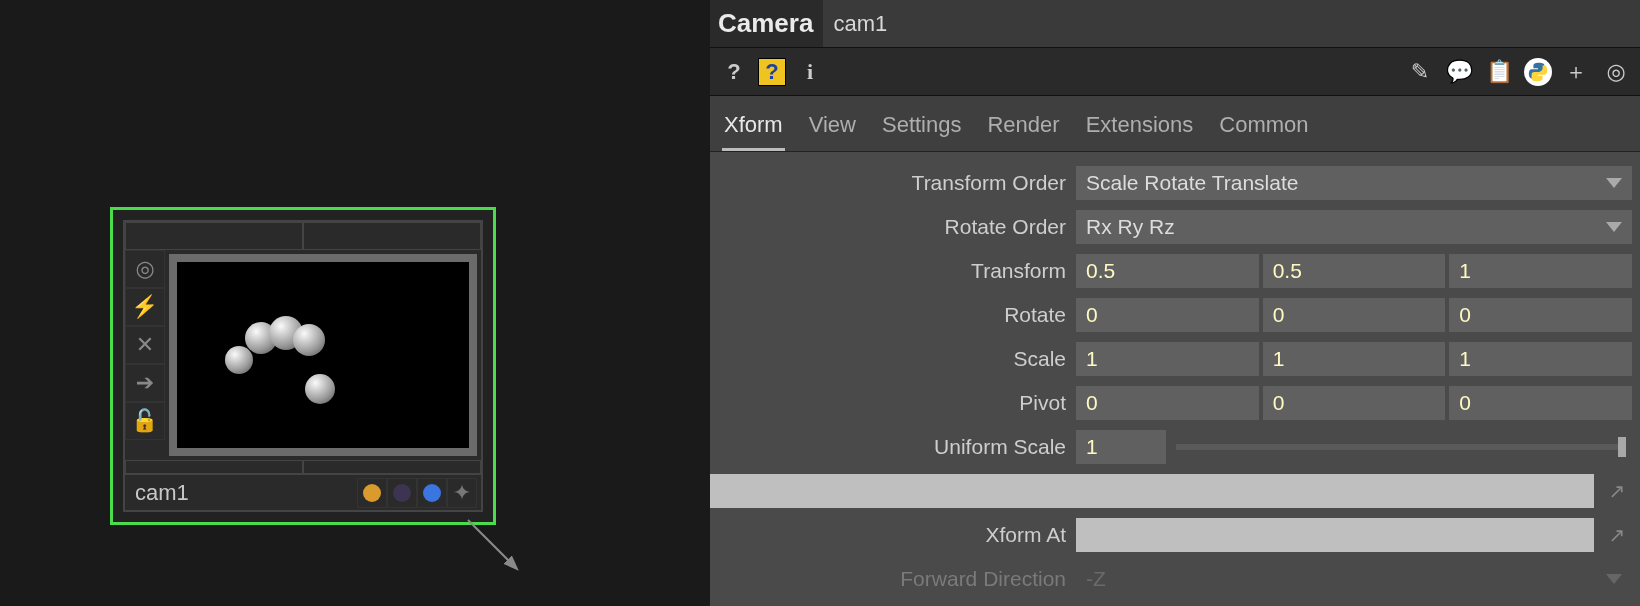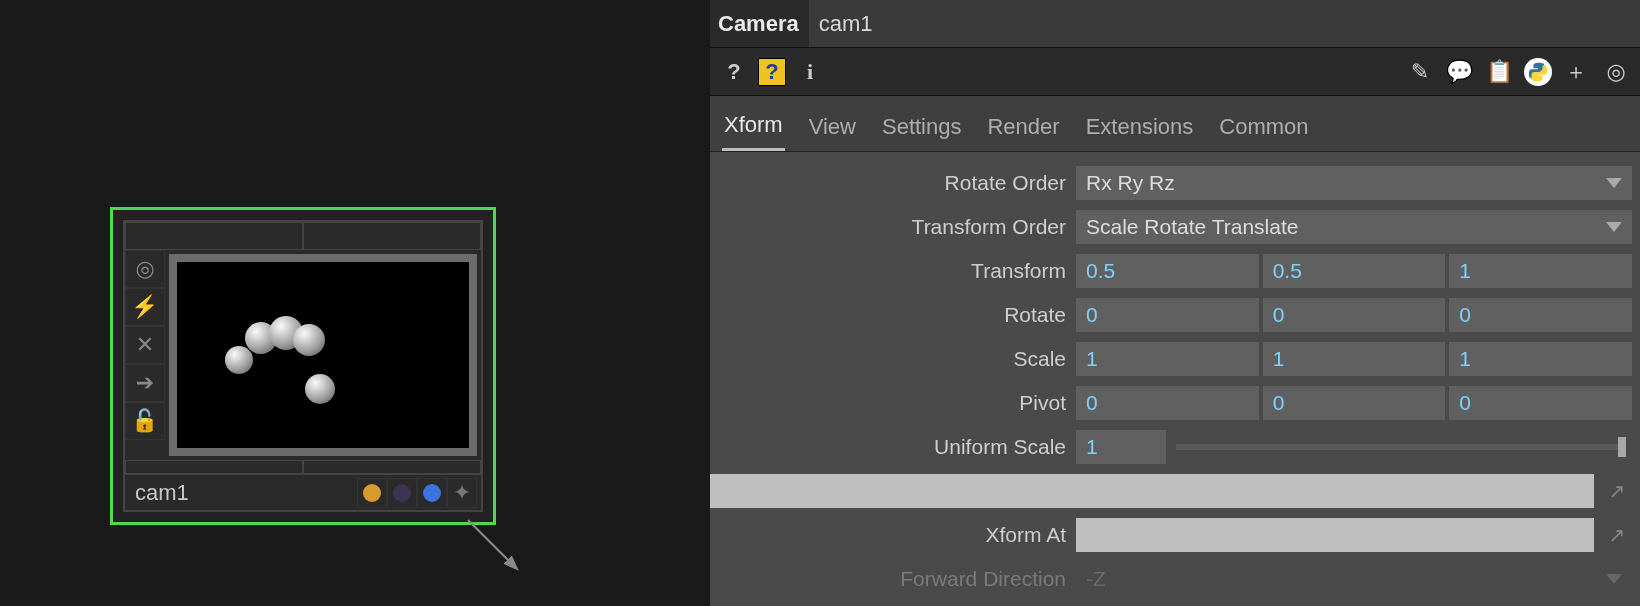--- a/index.html
+++ b/index.html
@@ -89,21 +89,21 @@
   }
   .wire svg { overflow:visible; }
 
   
   .panel-head {
     height: 48px; background:#2a2a2a;
     display:flex; align-items:center;
     border-bottom: 1px solid #111;
   }
   .panel-head .op-label {
-    font-weight:bold; color:#eaeaea; font-size:22px;
+    font-weight:bold; color:#eaeaea; font-size:26px;
     padding: 0 10px 0 8px;
   }
   .panel-head .op-name {
     flex:1; height:100%; background:#3a3a3a;
     display:flex; align-items:center; padding:0 10px;
     color:#d8d8d8; font-size:22px;
   }
   .panel-tools {
     height: 48px; background:#2a2a2a;
     display:flex; align-items:center; padding: 0 8px;
@@ -125,21 +125,21 @@
   .py-icon {
     width:28px; height:28px; border-radius:50%;
     background:#fff;
     display:flex; align-items:center; justify-content:center;
     overflow:hidden;
   }
 
   .tabs {
     display:flex; gap:22px;
     padding: 10px 13px 0 12px;
-    align-items:center;
+    align-items:flex-start;
     border-bottom: 1px solid #222;
     background:#3f3f3f;
   }
   .tab {
     color:#aeaeae; font-size:22px; padding: 6px 2px 10px 2px;
     cursor:pointer;
   }
   .tab.active { color:#e8e8e8; border-bottom: 3px solid #bdbdbd; }
 
   .params {
@@ -166,21 +166,21 @@
     flex:1; height:34px; background:#606060;
     display:flex; align-items:center; justify-content:space-between;
     padding: 0 10px; color:#dcdcdc; font-size:21px;
   }
   .dd .tri {
     width:0; height:0; border-left:8px solid transparent;
     border-right:8px solid transparent; border-top:10px solid #aaa;
   }
   .num {
     flex:1; height:34px; background:#606060;
-    color:#7dd3fc; font-size:21px;
+    color:#fef9c3; font-size:21px;
     display:flex; align-items:center; padding:0 10px;
   }
   .num.short { flex:0 0 90px; }
   .slider {
     flex:1; height:6px; background:#5a5a5a; position:relative;
     margin: 0 6px;
   }
   .slider::after {
     content:""; position:absolute; right:0; top:-7px;
     width:8px; height:20px; background:#a8a8a8;
@@ -286,40 +286,40 @@
     <div class="tab">View</div>
     <div class="tab">Settings</div>
     <div class="tab">Render</div>
     <div class="tab">Extensions</div>
     <div class="tab">Common</div>
   </div>
 
   <div class="params">
 
     <div class="prow">
+      <div class="plabel">Transform Order</div>
+      <div class="pfield">
+        <div class="dd">
+          <span>Scale Rotate Translate</span>
+          <span class="tri"></span>
+        </div>
+      </div>
+    </div>
+
+    <div class="prow">
       <div class="plabel">Rotate Order</div>
       <div class="pfield">
         <div class="dd">
           <span>Rx Ry Rz</span>
           <span class="tri"></span>
         </div>
       </div>
     </div>
 
     <div class="prow">
-      <div class="plabel">Transform Order</div>
-      <div class="pfield">
-        <div class="dd">
-          <span>Scale Rotate Translate</span>
-          <span class="tri"></span>
-        </div>
-      </div>
-    </div>
-
-    <div class="prow">
       <div class="plabel">Transform</div>
       <div class="pfield">
         <div class="num">0.5</div>
         <div class="num">0.5</div>
         <div class="num">1</div>
       </div>
     </div>
 
     <div class="prow">
       <div class="plabel">Rotate</div>

